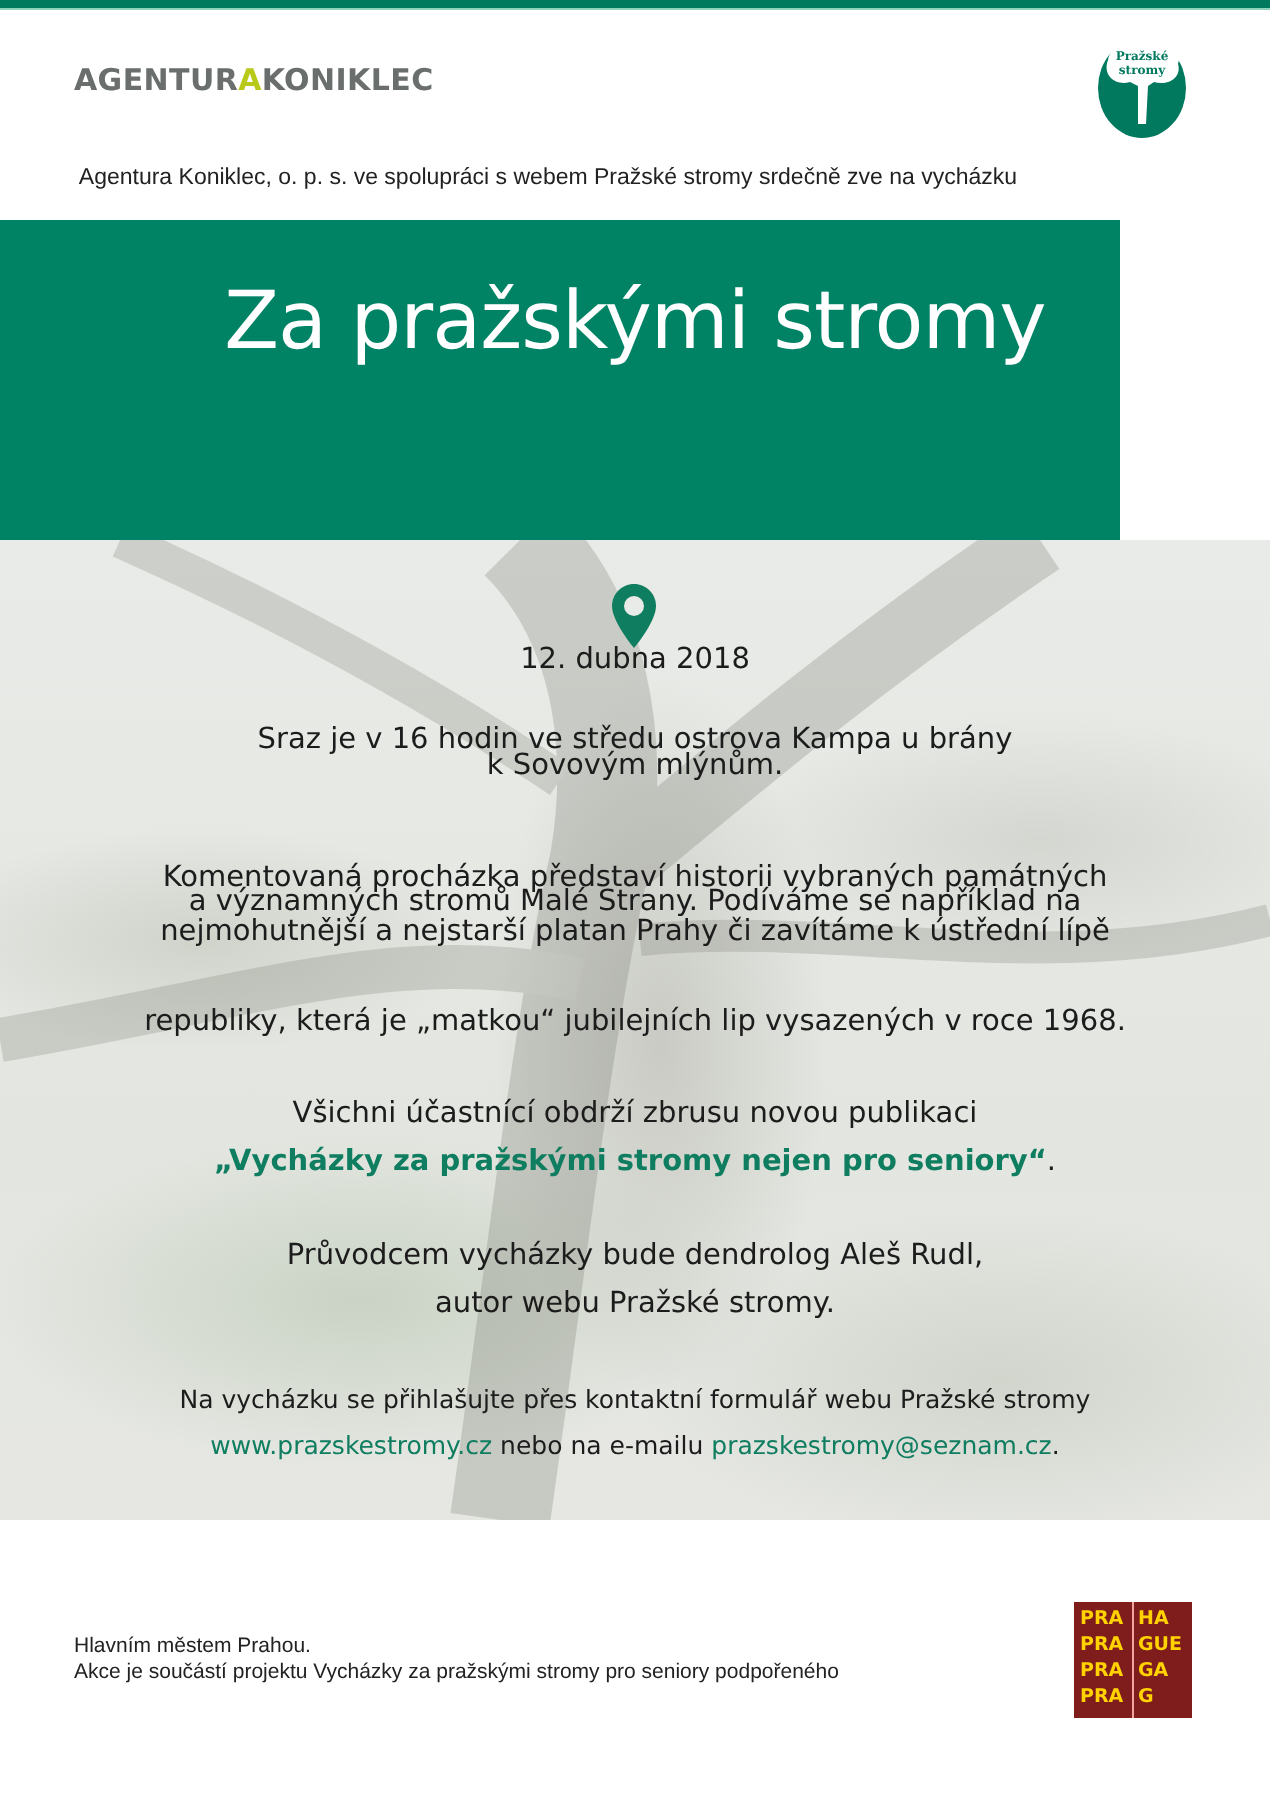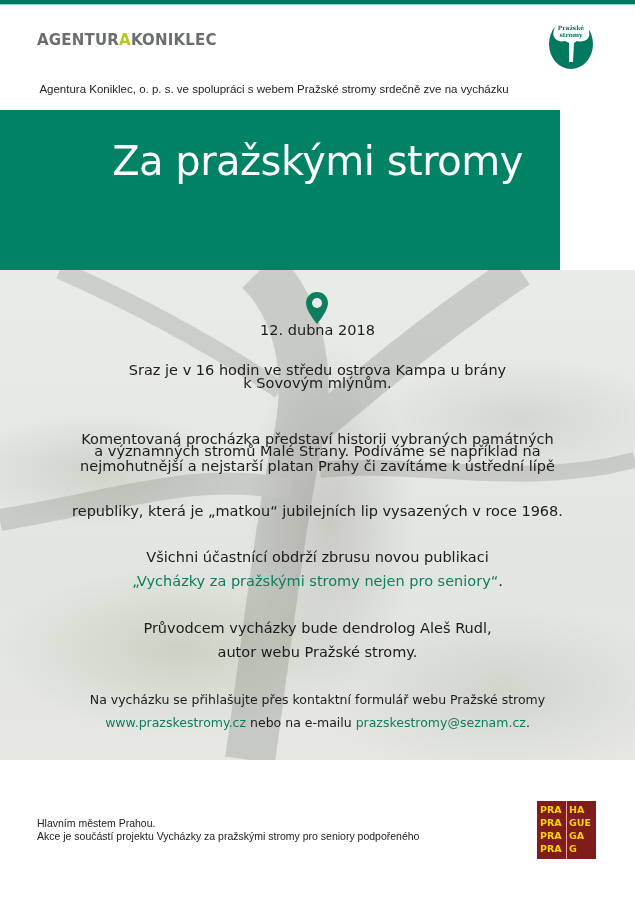--- a/index.html
+++ b/index.html
@@ -17,21 +17,21 @@
     background:
       radial-gradient(ellipse 120px 260px at 330px 250px, rgba(150,150,140,0.35), rgba(0,0,0,0) 70%),
       radial-gradient(ellipse 200px 80px at 100px 200px, rgba(140,150,130,0.25), rgba(0,0,0,0) 70%),
       radial-gradient(ellipse 220px 90px at 520px 150px, rgba(150,150,140,0.22), rgba(0,0,0,0) 70%),
       radial-gradient(ellipse 260px 120px at 180px 380px, rgba(140,165,130,0.30), rgba(0,0,0,0) 70%),
       radial-gradient(ellipse 260px 120px at 500px 420px, rgba(150,160,140,0.25), rgba(0,0,0,0) 70%),
       linear-gradient(#e9ebe8, #e3e6e0 60%, #e6e7e3); }
   .pin { position:absolute; left:306px; top:292px; width:22px; height:32px; }
   .ctext { position:absolute; left:0; width:635px; text-align:center; color:#1c1c1c; font-family:"DejaVu Sans", sans-serif; font-size:14.5px; line-height:22px; }
   .green { color:#0f7d5f; }
-  .bold { font-weight:normal; }
+  .bold { font-weight:bold; }
   .small { font-size:12.5px; line-height:23px; }
   .footer-text { position:absolute; left:37px; top:817px; font-size:10.5px; line-height:13px; color:#222; }
   .praha { position:absolute; left:537px; top:801px; width:59px; height:58px; background:#7f1d1d; }
   .praha .divider { position:absolute; left:29px; top:0; width:1px; height:58px; background:#f6a3a3; }
   .praha .col { position:absolute; top:2px; font-family:"DejaVu Sans", sans-serif; font-weight:bold; font-size:9.5px; line-height:13px; color:#ffd200; }
 </style>
 </head>
 <body>
 
 <div class="topbar"></div>

